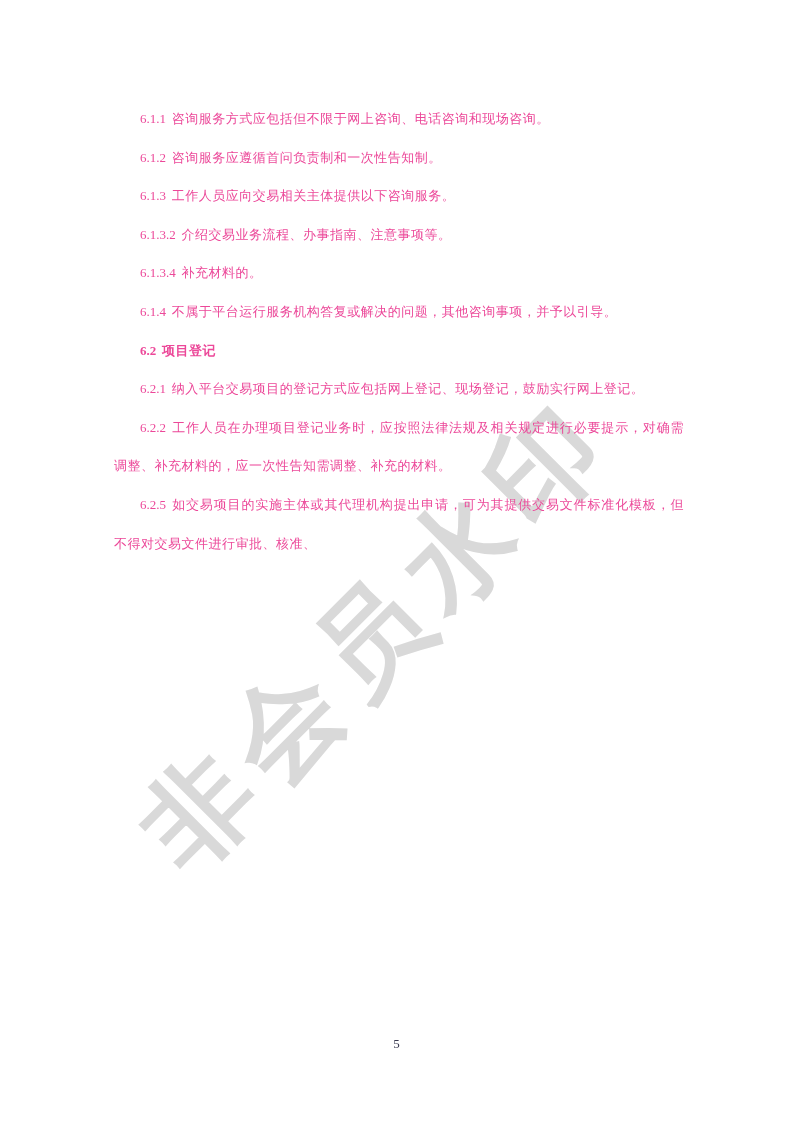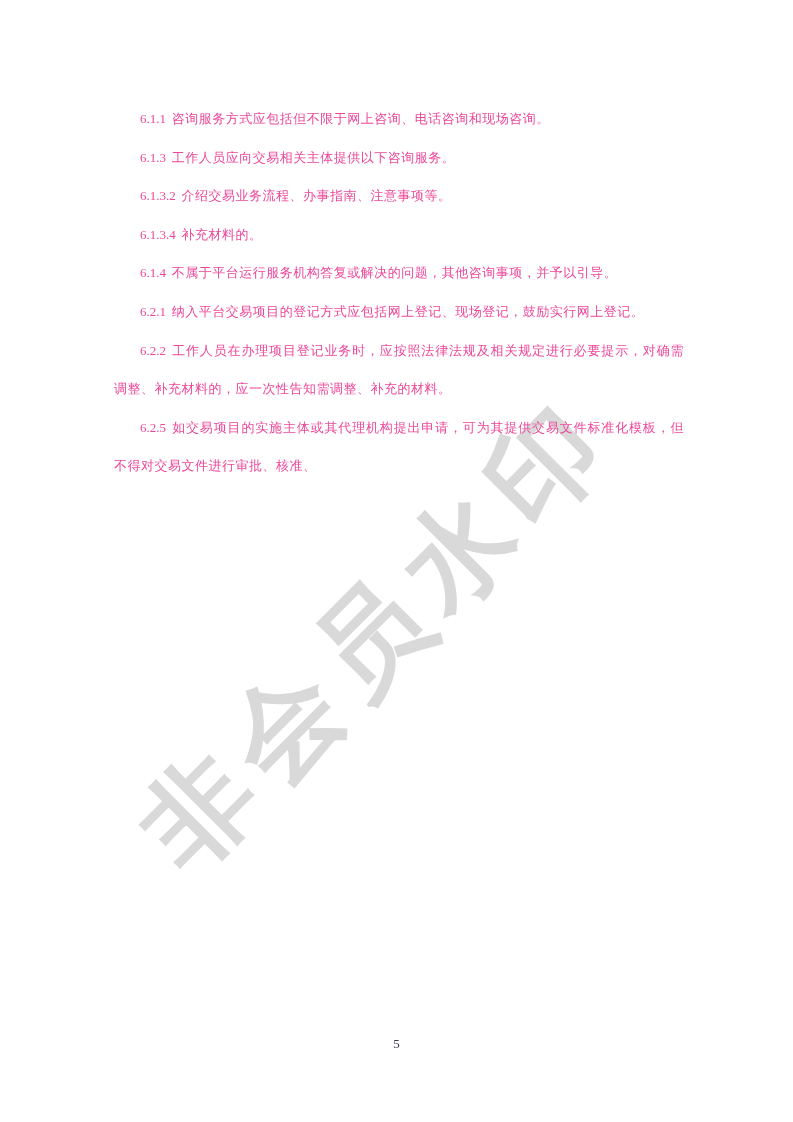--- a/index.html
+++ b/index.html
@@ -63,24 +63,26 @@
 </style>
 </head>
 <body>
 
 <div class="page">
 
   <div class="watermark">非会员水印</div>
 
   <div class="content">
     <p><span class="num">6.1.1</span><span>咨询服务方式应包括但不限于网上咨询、电话咨询和现场咨询。</span></p>
+    <p><span class="num">6.1.2</span><span>咨询服务应遵循首问负责制和一次性告知制。</span></p>
     <p><span class="num">6.1.3</span><span>工作人员应向交易相关主体提供以下咨询服务。</span></p>
     <p><span class="num">6.1.3.2</span><span>介绍交易业务流程、办事指南、注意事项等。</span></p>
     <p><span class="num">6.1.3.4</span><span>补充材料的。</span></p>
     <p><span class="num">6.1.4</span><span>不属于平台运行服务机构答复或解决的问题，其他咨询事项，并予以引导。</span></p>
+    <p class="heading"><span class="num">6.2</span><span>项目登记</span></p>
     <p><span class="num">6.2.1</span><span>纳入平台交易项目的登记方式应包括网上登记、现场登记，鼓励实行网上登记。</span></p>
     <p><span class="num">6.2.2</span><span>工作人员在办理项目登记业务时，应按照法律法规及相关规定进行必要提示，对确需调整、补充材料的，应一次性告知需调整、补充的材料。</span></p>
     <p><span class="num">6.2.5</span><span>如交易项目的实施主体或其代理机构提出申请，可为其提供交易文件标准化模板，但不得对交易文件进行审批、核准、</span></p>
   </div>
 
   <div class="page-number">5</div>
 
 </div>
 
 </body></html>

